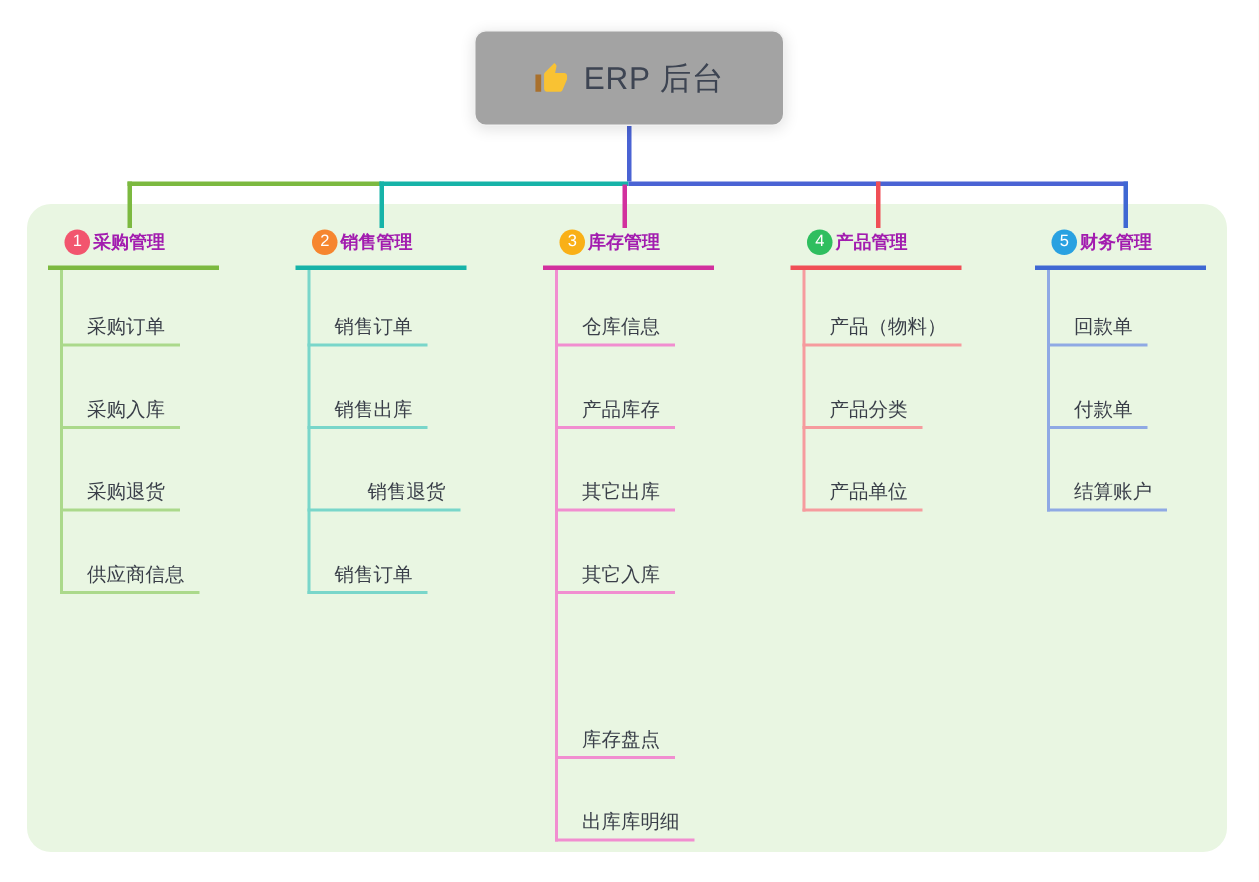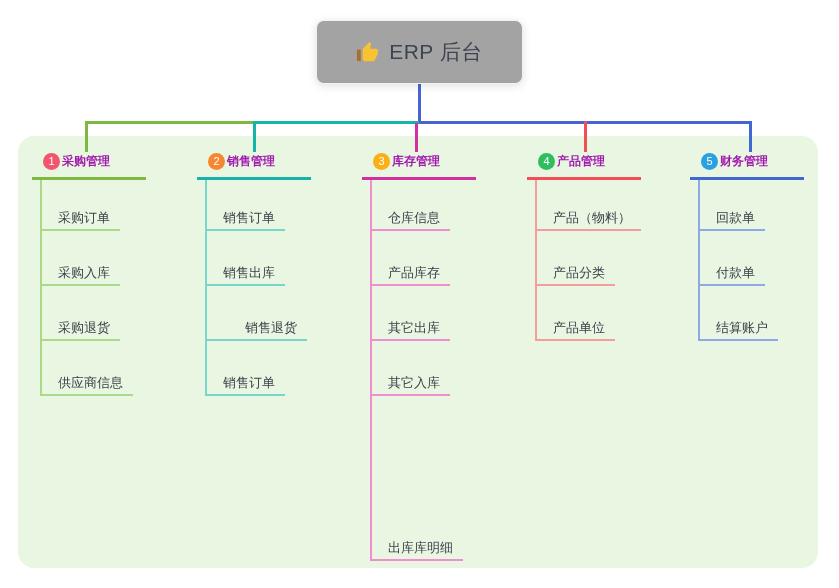--- a/index.html
+++ b/index.html
@@ -144,20 +144,21 @@
   <div class="col" style="left: 362px; --main: #d2309e; --light: #f18ed0; --badge: #f9b017;">
     <div class="hdr">
       <span class="badge">3</span>
       <span class="hlabel">库存管理</span>
     </div>
     <div class="spine" style="height: 381px;"></div>
   <div class="child" style="top: 59px;">仓库信息</div>
       <div class="child" style="top: 169px;">其它出库</div>
       <div class="child" style="top: 114px;">产品库存</div>
       <div class="child" style="top: 224px;">其它入库</div>
+      <div class="child" style="top: 334px;">库存盘点</div>
       <div class="child" style="top: 389px;">出库库明细</div>
     </div>
 
   <div class="col" style="left: 527px; --main: #f04f56; --light: #f69b9e; --badge: #2fbe5f;">
     <div class="hdr">
       <span class="badge">4</span>
       <span class="hlabel">产品管理</span>
     </div>
     <div class="spine" style="height: 161px;"></div>
   <div class="child" style="top: 59px;">产品（物料）</div>

